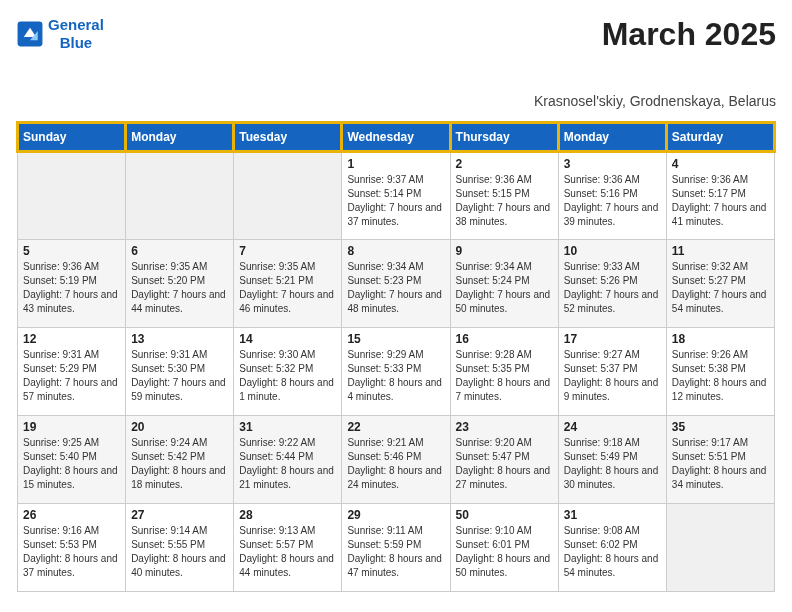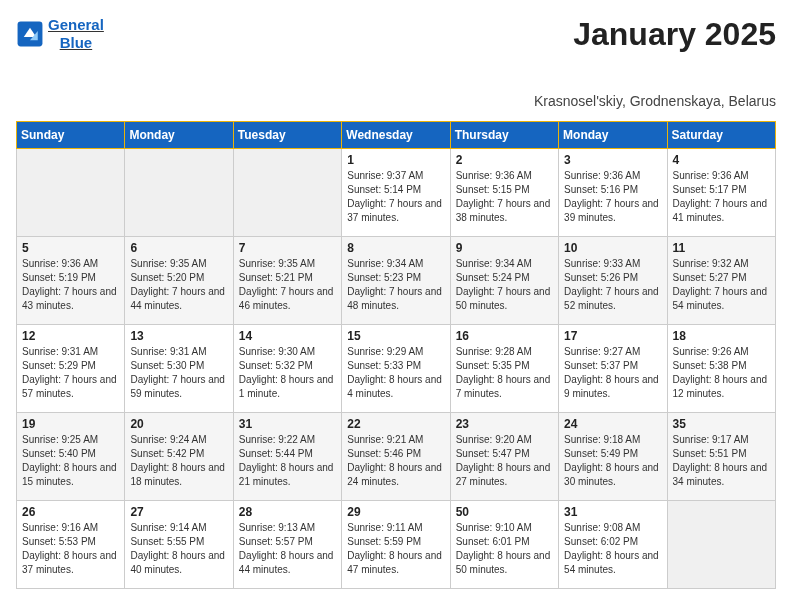--- a/index.html
+++ b/index.html
@@ -19,21 +19,20 @@
     .logo {
       display: flex;
       align-items: center;
       gap: 4px;
     }
     .logo-text {
       font-size: 15px;
       font-weight: bold;
       color: #333;
       line-height: 1.2;
-      text-decoration: underline;
     }
     .logo-text span {
       color: #1565c0;
     }
     .logo-icon {
       width: 28px;
       height: 28px;
     }
     .title-block {
       text-align: right;
@@ -53,21 +52,21 @@
       border-collapse: collapse;
       table-layout: fixed;
     }
     thead th {
       background: #1565c0;
       color: #fff;
       font-size: 12px;
       font-weight: bold;
       padding: 6px 4px;
       text-align: left;
-      border: 1px solid #eab308;
+      border: 3px solid #eab308;
     }
     tbody td {
       vertical-align: top;
       border: 1px solid #ccc;
       padding: 4px 5px;
       font-size: 10.5px;
       color: #333;
       height: 88px;
     }
     .day-num {
@@ -104,21 +103,21 @@
       <rect x="2" y="2" width="32" height="32" rx="4" fill="#1565c0"></rect>
       <polygon points="10,22 18,10 26,22" fill="white"></polygon>
       <polygon points="18,26 28,14 28,26" fill="#90caf9"></polygon>
     </svg>
     <div class="logo-text">
       <div><span>General</span></div>
       <div style="color:#1565c0;text-align:center;">Blue</div>
     </div>
   </div>
   <div class="title-block">
-    <div class="month-title">January 2025</div>
+    <div class="month-title">March 2025</div>
     <div class="location">Krasnosel'skiy, Grodnenskaya, Belarus</div>
   </div>
 </div>
 
 <table>
   <thead>
     <tr id="weekday-header">
         <th>Sunday</th>
         <th>Monday</th>
         <th>Tuesday</th>

